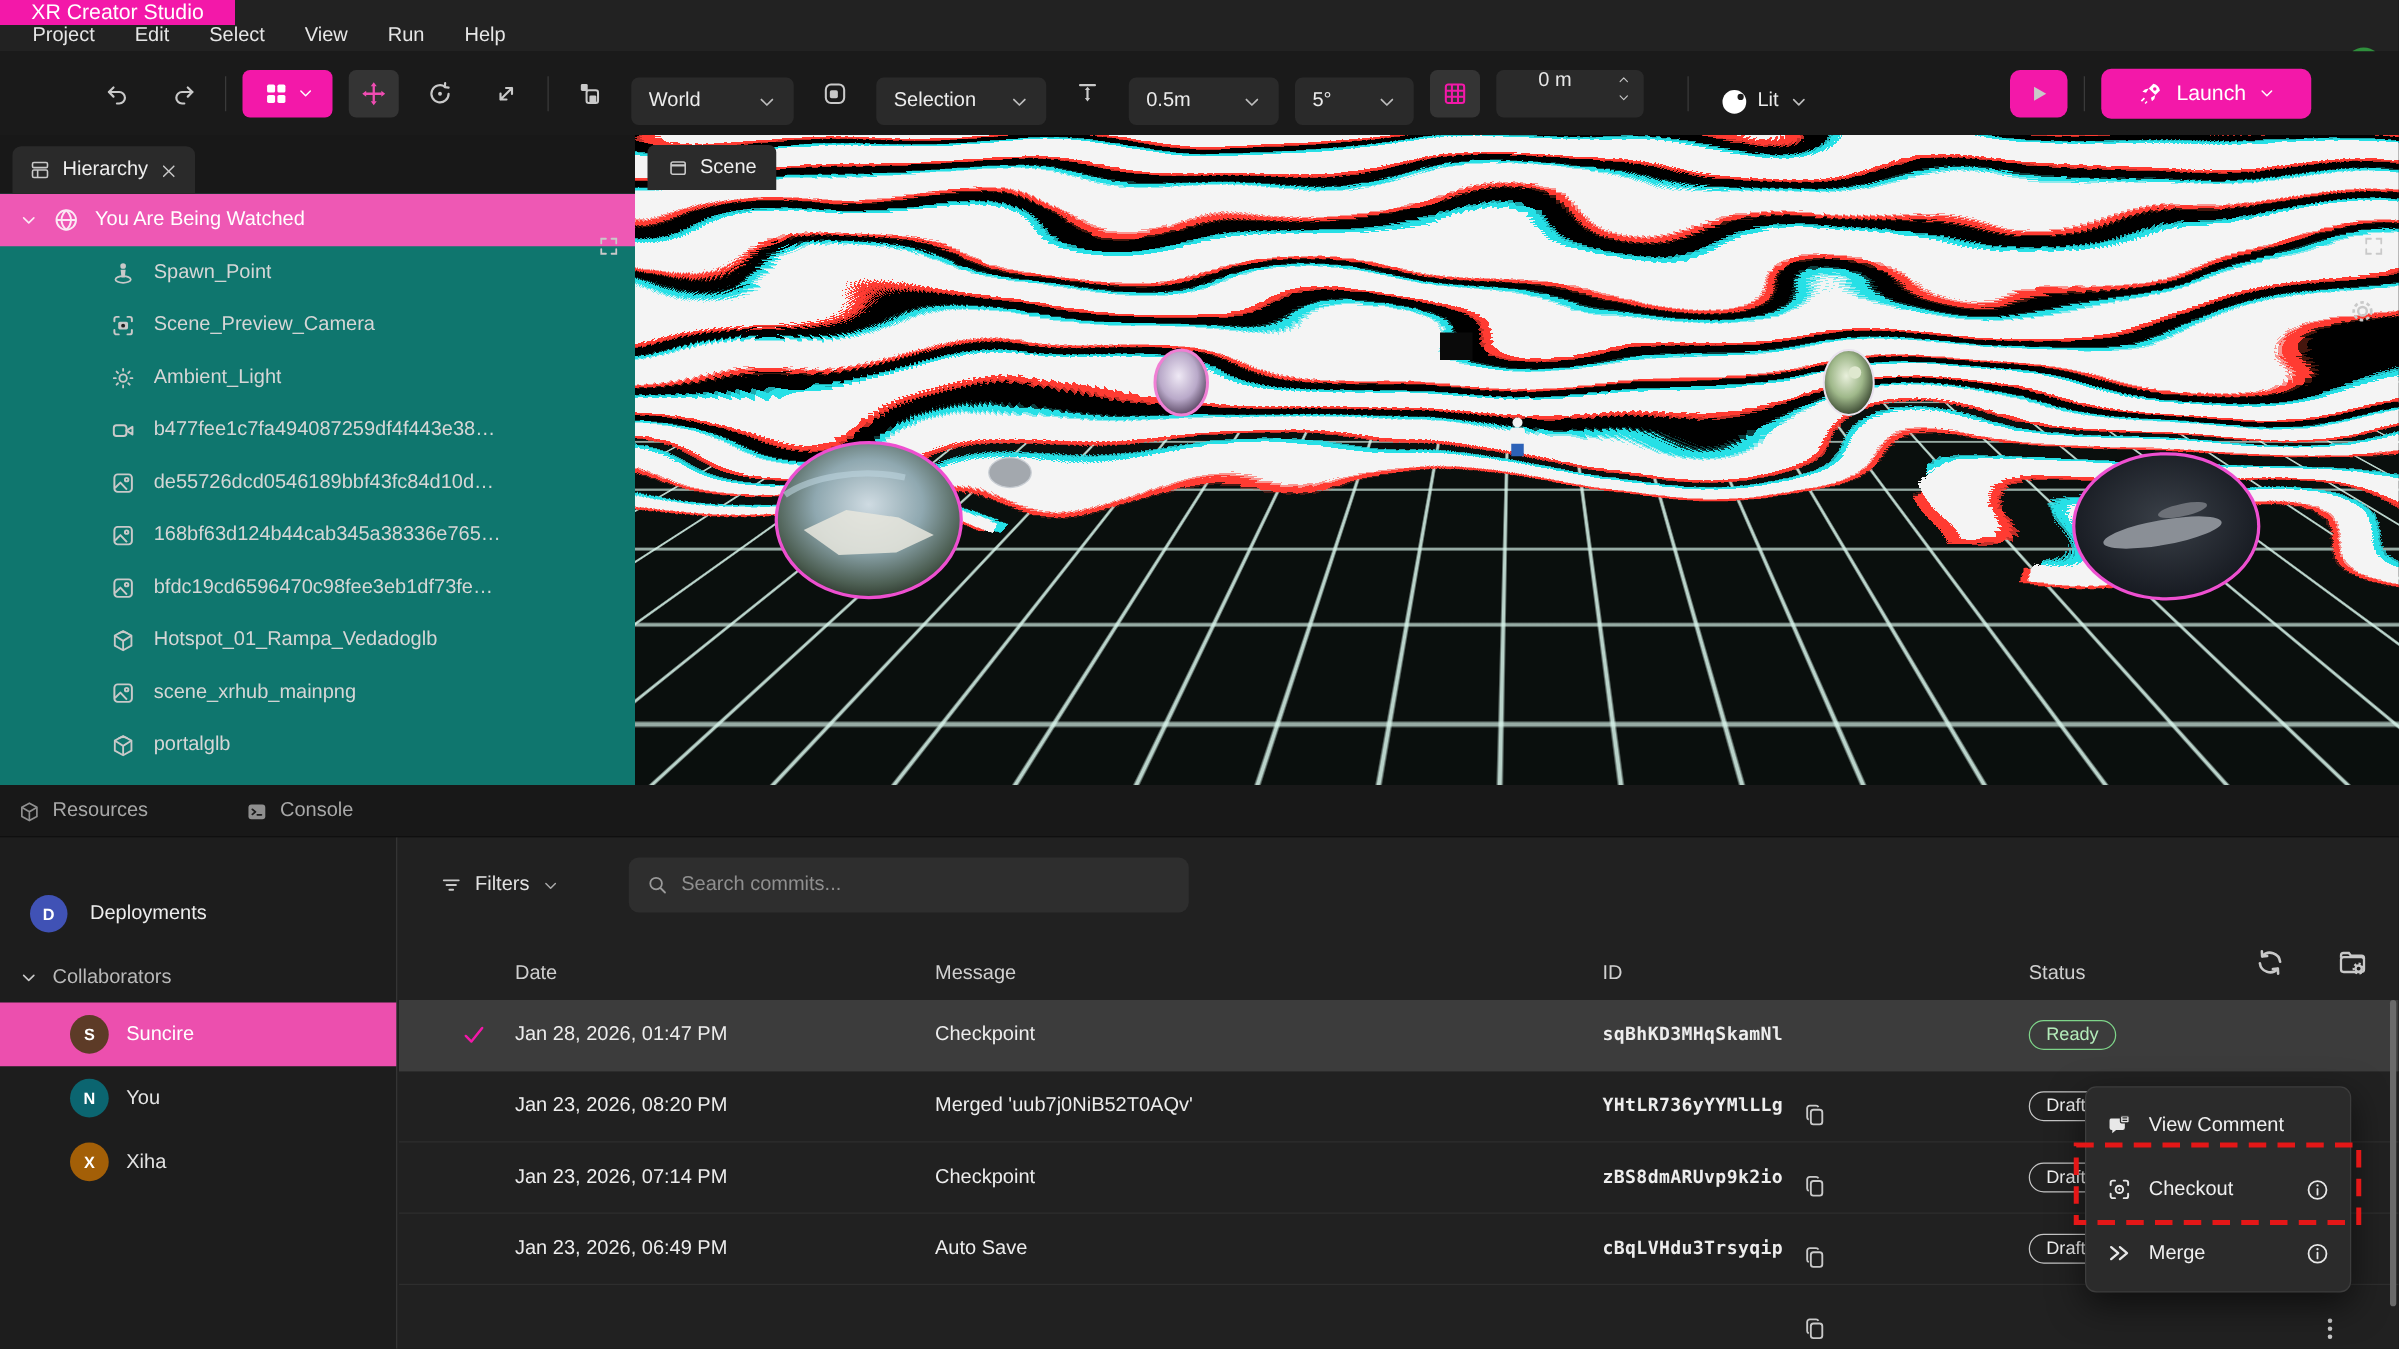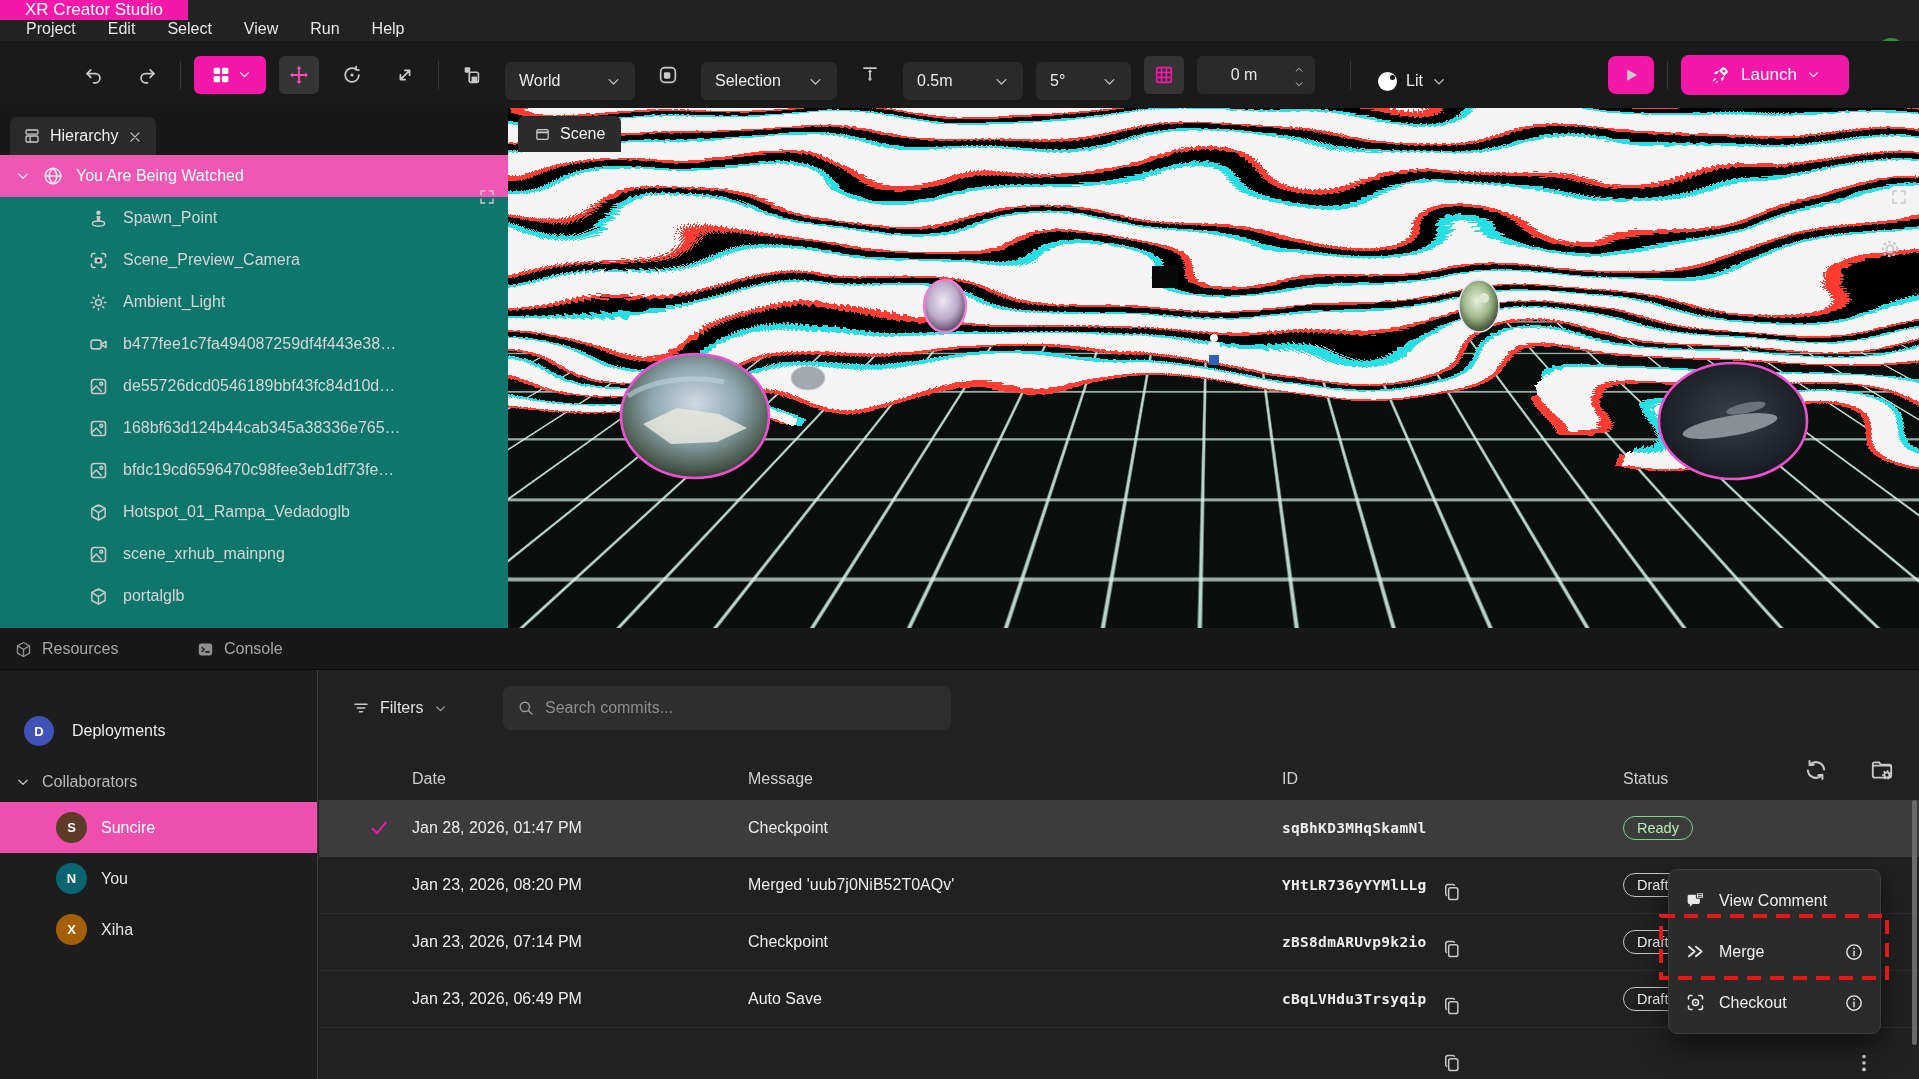--- a/index.html
+++ b/index.html
@@ -38,21 +38,21 @@
   .tb-active .ic{color:#f04cb2;}
   .dd{height:38px;background:#2a2a2a;border:none;border-radius:6px;color:#ececec;font-size:16px;
     font-family:inherit;display:flex;align-items:center;justify-content:space-between;
     padding:0 14px;cursor:pointer;gap:18px;margin-top:13px;}
   .dd .ic{width:15px;height:15px;color:#bdbdbd;}
   .dd-world{width:130px;}.dd-sel{width:136px;}.dd-05{width:120px;}.dd-5{width:95px;}
   .dd-lit{width:96px;justify-content:flex-start;gap:9px;}
   .dd-lit .chev{margin-left:auto;}
   .sphere{width:19px;height:19px;border-radius:50%;background:#fff;position:relative;flex:none;}
   .sphere::after{content:"";position:absolute;right:2px;top:3px;width:5px;height:5px;border-radius:50%;background:#1a1a1a;}
-  .stepper{height:38px;width:118px;background:#2a2a2a;border-radius:6px;display:flex;align-items:center;}
+  .stepper{height:38px;width:118px;background:#2a2a2a;border-radius:6px;display:flex;}
   .stepper .val{flex:1;text-align:center;font-size:16px;}
   .step-col{display:flex;flex-direction:column;gap:2px;padding-right:8px;}
   .step-col button{background:none;border:none;width:16px;height:12px;color:#bdbdbd;cursor:pointer;padding:0;}
   .step-col .ic{width:12px;height:10px;}
   .play-btn{margin-left:auto;width:46px;height:38px;border-radius:8px;background:#f318a9;border:none;
     display:flex;align-items:center;justify-content:center;cursor:pointer;color:#fff;}
   .play-btn .ic{width:18px;height:18px;}
   .launch-btn{width:168px;height:40px;border-radius:8px;background:#f318a9;border:none;color:#fff;
     font-size:17px;font-family:inherit;display:flex;align-items:center;justify-content:center;
     gap:10px;cursor:pointer;}
@@ -1028,40 +1028,40 @@
         </span>
         <span>View Comment</span>
         <span class="info"><span class="ic"><svg>
               <use href="#i-info"></use>
             </svg></span></span>
       </div>
 
       <div class="ctx-item">
         <span class="ic">
           <svg>
+            <use href="#i-checkout"></use>
+          </svg>
+        </span>
+        <span>Checkout</span>
+        <span class="info show"><span class="ic"><svg>
+              <use href="#i-info"></use>
+            </svg></span></span>
+      </div>
+
+      <div class="ctx-item">
+        <span class="ic">
+          <svg>
             <use href="#i-merge"></use>
           </svg>
         </span>
         <span>Merge</span>
         <span class="info show"><span class="ic"><svg>
               <use href="#i-info"></use>
             </svg></span></span>
       </div>
-
-      <div class="ctx-item">
-        <span class="ic">
-          <svg>
-            <use href="#i-checkout"></use>
-          </svg>
-        </span>
-        <span>Checkout</span>
-        <span class="info show"><span class="ic"><svg>
-              <use href="#i-info"></use>
-            </svg></span></span>
-      </div>
     </div>
 
   <svg class="annot" viewBox="0 0 232 68">
     <rect x="3" y="3" width="226" height="62" fill="none" stroke="#e41717" stroke-width="4" stroke-dasharray="14 9"></rect>
   </svg>
 
   <div class="vscroll"></div>
 </div>
 
 </body></html>

